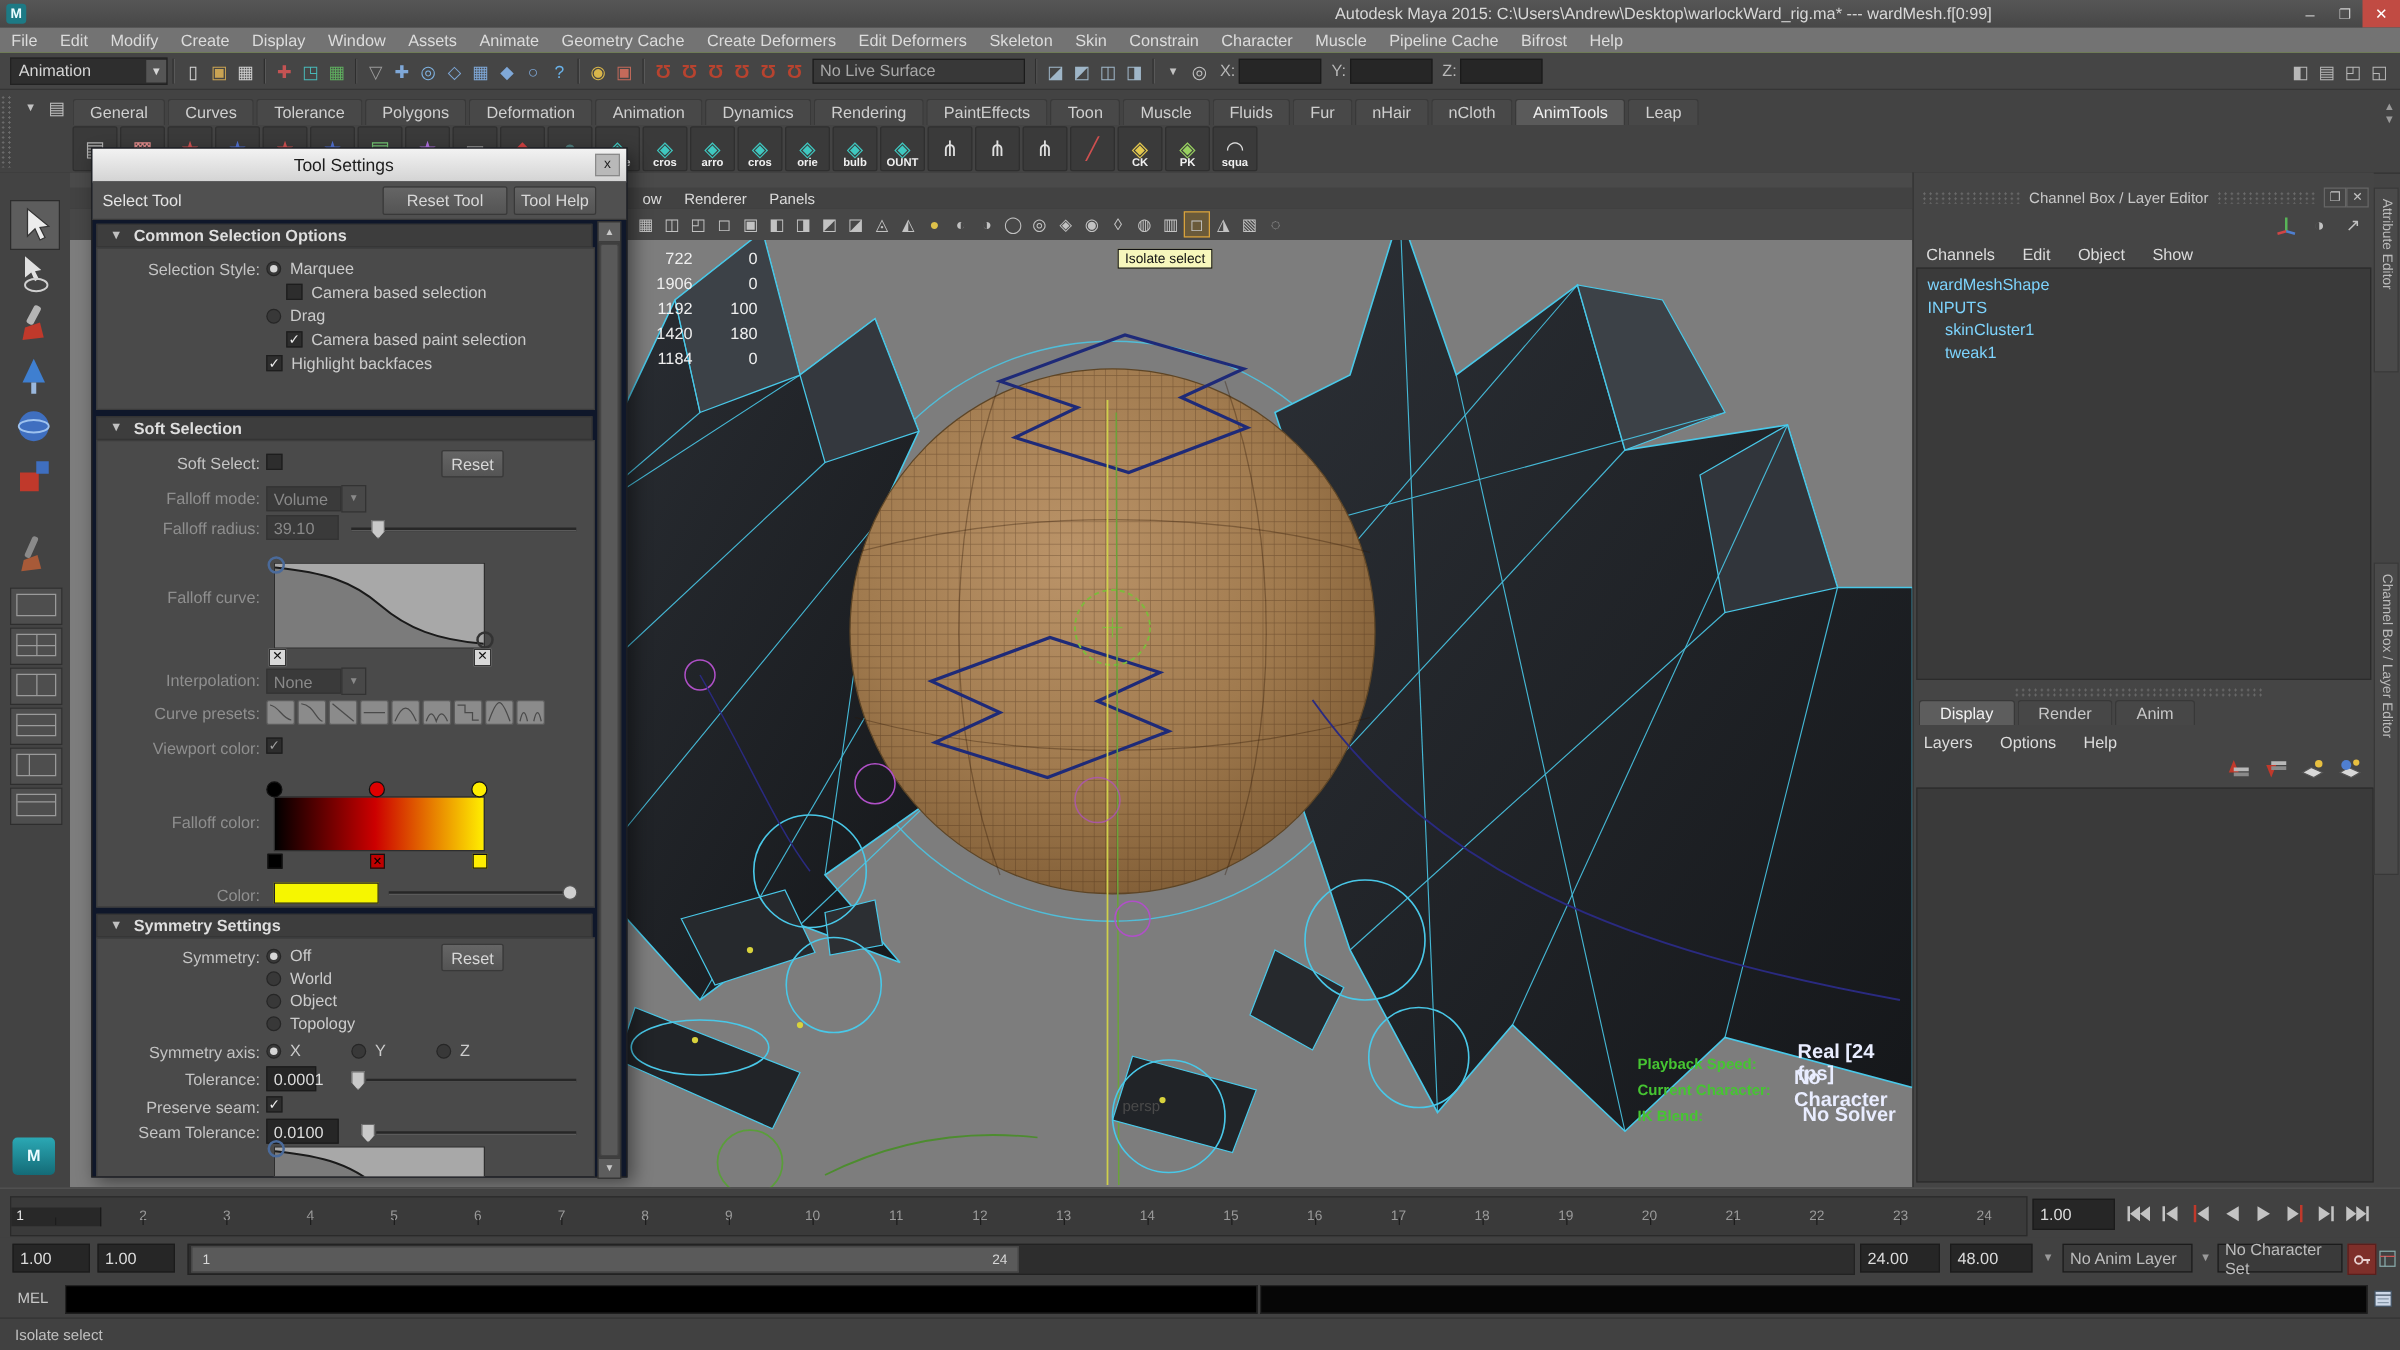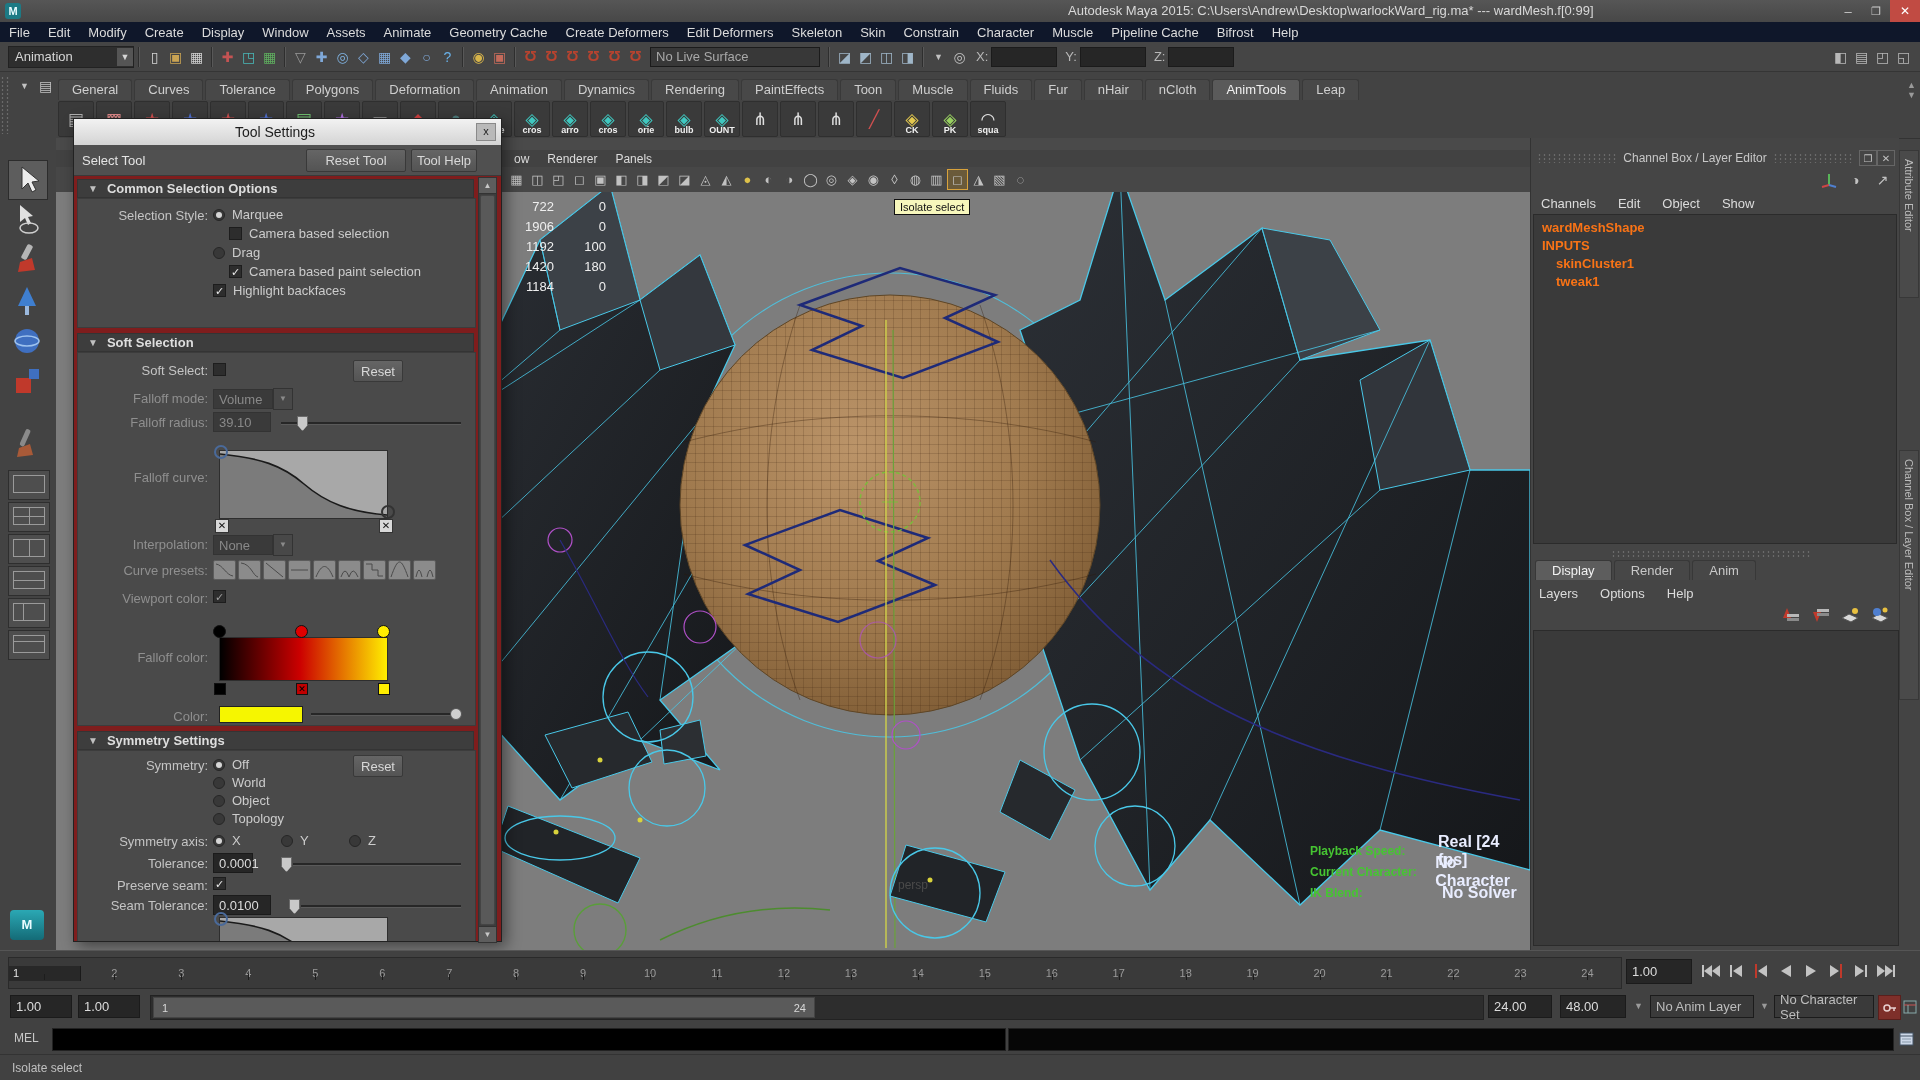--- a/index.html
+++ b/index.html
@@ -36,21 +36,21 @@
   .shelf-btn .sl{font-size:9px;color:#f0f0f0;line-height:9px;position:absolute;bottom:1px;left:0;right:0;text-align:center;font-weight:bold}
   .vp-ic{width:19px;height:19px;display:flex;align-items:center;justify-content:center;font-size:13px;color:#c2c2c2;flex:none;border:1px solid transparent}
   .vp-ic.active{background:#6a5a3a;border:1px solid #d8a23c}
   .ctr{display:flex;width:104px;color:#efefef;font-size:13px;height:20px;align-items:flex-end}
   .ctr .c1{width:48px;text-align:right}
   .ctr .c2{width:52px;text-align:right}
   .hud-row{display:flex;height:21px;align-items:center}
   .hud-row .hl{width:118px;color:#46c532;font-weight:bold;font-size:12px}
   .hud-row .hv{color:#e9edff;font-weight:bold;font-size:16px;padding-left:14px}
   .cb-menu{padding-right:22px;color:#dcdcdc}
-  .cb-node{height:18px;line-height:18px;font-weight:bold;color:#f97316;padding-left:8px}
+  .cb-node{height:18px;line-height:18px;font-weight:normal;color:#7dd3fc;padding-left:8px}
   .cb-node.ind{padding-left:22px}
   .vtab{position:absolute;left:1899px;width:20px;background:#4a4a4a;border:1px solid #383838;color:#bcbcbc;
         writing-mode:vertical-rl;font-size:11px;display:flex;align-items:center;padding:8px 0;box-sizing:border-box;justify-content:flex-start}
   .ltab{padding:0 16px;height:19px;display:flex;align-items:center;background:#474747;border:1px solid #383838;
         border-bottom:none;border-radius:3px 3px 0 0;margin-right:2px;color:#c8c8c8}
   .ltab.active{background:#5d5d5d;color:#f2f2f2}
   .tl-cell{flex:1;position:relative;color:#9a9a9a;font-size:11px;text-align:center;line-height:15px}
   .tl-cell::after{content:"";position:absolute;left:50%;bottom:1px;width:1px;height:6px;background:#1d1d1d}
   .tl-cell:first-child{background:#282828;color:#e6e6e6;text-align:left;padding-left:4px;border-right:1px solid #1a1a1a;box-sizing:border-box}
   .pb-btn{width:25px;height:26px;display:flex;align-items:center;justify-content:center;flex:none}
@@ -70,21 +70,21 @@
   <div class="abs f" style="left:0;top:0;width:1920px;height:22px;background:linear-gradient(#565656,#474747);border-bottom:1px solid #333">
     <div class="abs" style="left:5px;top:3px;width:16px;height:16px;background:#1d7a85;border-radius:3px;color:#eafcff;font-size:11px;font-weight:bold;text-align:center;line-height:16px">M</div>
     <div class="abs" style="left:1068px;top:3px;color:#d8d8d8;font-size:13px;white-space:nowrap">Autodesk Maya 2015: C:\Users\Andrew\Desktop\warlockWard_rig.ma*   ---   wardMesh.f[0:99]</div>
     <div class="abs f" style="right:0;top:0;height:22px">
       <div style="width:28px;text-align:center;color:#ccc">–</div>
       <div style="width:28px;text-align:center;color:#ccc;font-size:11px">❐</div>
       <div style="width:30px;height:22px;background:#c14b43;color:#fff;text-align:center;line-height:22px;font-size:12px">✕</div>
     </div>
   </div>
 
-  <div class="abs f" style="left:0;top:22px;width:1920px;height:20px;background:#0f172a;border-bottom:6px solid #bef264">
+  <div class="abs f" style="left:0;top:22px;width:1920px;height:20px;background:#737373;border-bottom:6px solid #bef264">
       <div class="menu-it">File</div>
       <div class="menu-it">Edit</div>
       <div class="menu-it">Modify</div>
       <div class="menu-it">Create</div>
       <div class="menu-it">Display</div>
       <div class="menu-it">Window</div>
       <div class="menu-it">Assets</div>
       <div class="menu-it">Animate</div>
       <div class="menu-it">Geometry Cache</div>
       <div class="menu-it">Create Deformers</div>
@@ -654,21 +654,21 @@
           <circle cx="8" cy="6" r="4" fill="#4f7fd0"></circle>
           <circle cx="16" cy="4" r="2.5" fill="#e8c040"></circle>
         </svg>
     </div>
     <div class="abs" style="left:2px;top:492px;width:364px;height:314px;background:#3a3a3a;border:1px solid #2b2b2b"></div>
   </div>
 
   <div class="vtab" style="top:150px;height:148px">Attribute Editor</div>
   <div class="vtab" style="top:450px;height:250px">Channel Box / Layer Editor</div>
 
-  <div class="abs" style="left:73px;top:118px;width:427px;height:822px;background:#7f1d1d;border:1px solid #222;box-shadow:4px 5px 14px rgba(0,0,0,0.45)">
+  <div class="abs" style="left:73px;top:118px;width:427px;height:822px;background:#0f172a;border:1px solid #222;box-shadow:4px 5px 14px rgba(0,0,0,0.45)">
     <div class="abs f" style="left:0;top:0;width:427px;height:26px;background:linear-gradient(#f2f2f2,#d4d4d4);border-bottom:1px solid #9a9a9a">
       <span style="flex:1;text-align:center;color:#1c1c1c;font-size:14px">Tool Settings</span>
       <span style="width:18px;height:16px;background:#b9b9b9;border:1px solid #8a8a8a;color:#222;text-align:center;line-height:14px;font-size:11px;margin-right:5px">x</span>
     </div>
     <div class="abs f" style="left:0;top:26px;width:427px;height:30px;background:#505050;border-bottom:1px solid #3a3a3a">
       <span style="margin-left:8px;color:#e4e4e4">Select Tool</span>
       <div class="btn" style="position:absolute;left:232px;width:98px;height:21px">Reset Tool</div>
       <div class="btn" style="position:absolute;left:337px;width:64px;height:21px">Tool Help</div>
     </div>
 

